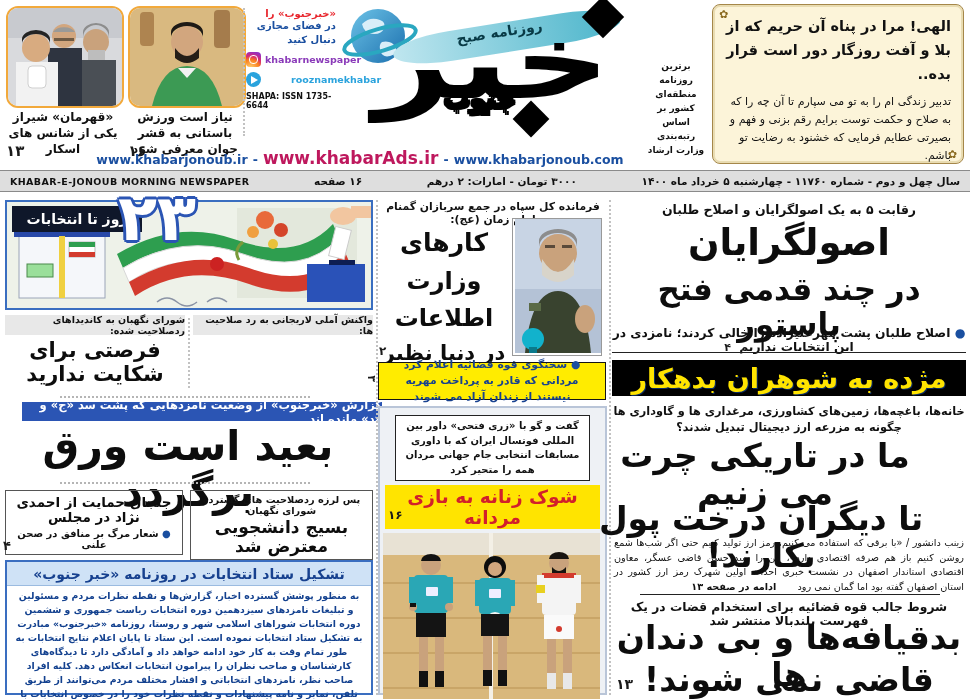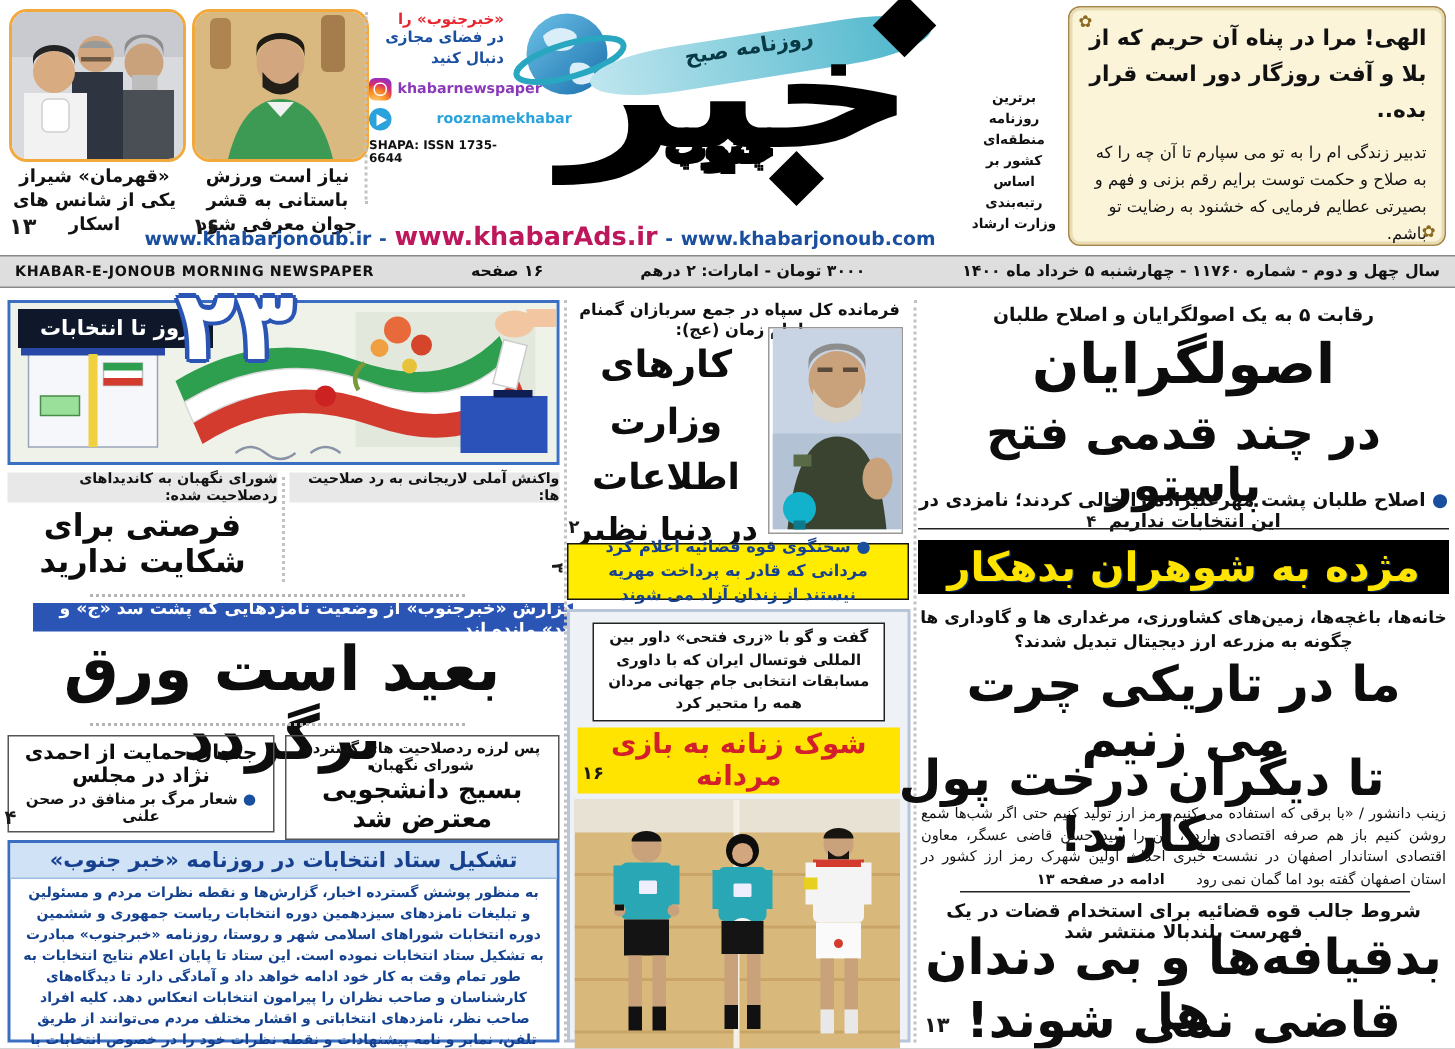--- a/index.html
+++ b/index.html
@@ -329,21 +329,21 @@
   <div class="abs" style="left:612px;top:352px;width:354px;border-top:1.5px solid #222;"></div>
 
   <div class="abs" style="left:612px;top:360px;width:354px;height:36px;background:#000000;display:flex;align-items:center;justify-content:center;">
     <span class="band3d" style="font-size:27px;letter-spacing:-1px;">مژده به شوهران بدهکار</span>
   </div>
 
   <div class="abs c" style="left:612px;top:404px;width:354px;font-size:11.3px;font-weight:900;line-height:1.45;">
     <div>خانه‌ها، باغچه‌ها، زمین‌های کشاورزی، مرغداری ها و گاوداری ها</div>
     <div>چگونه به مزرعه ارز دیجیتال تبدیل شدند؟</div>
   </div>
-  <div class="abs hl" style="left:612px;top:438px;width:354px;font-size:33px;">ما در تاریکی چرت می زنیم</div>
+  <div class="abs hl" style="left:588px;top:438px;width:354px;font-size:33px;">ما در تاریکی چرت می زنیم</div>
   <div class="abs hl" style="left:584px;top:486px;width:354px;font-size:33px;margin-top:15px;">تا دیگران درخت پول بکارند!</div>
   <div class="abs" style="left:614px;top:536px;width:350px;font-size:9.7px;line-height:1.5;text-align:justify;">
     <span>زینب دانشور / «با برقی که استفاده می کنیم، رمز ارز تولید کنیم حتی اگر شب‌ها شمع روشن کنیم باز هم صرفه اقتصادی دارد»، این را سید حسن قاضی عسگر، معاون اقتصادی استاندار اصفهان در نشست خبری احداث اولین شهرک رمز ارز کشور در استان اصفهان گفته بود اما گمان نمی رود</span>
     <span class="b" style="margin-right:18px;">ادامه در صفحه ۱۳</span>
   </div>
   <div class="abs" style="left:640px;top:594px;width:300px;border-top:1.5px solid #222;"></div>
 
   <div class="abs c" style="left:612px;top:600px;width:354px;font-size:12.3px;font-weight:900;">شروط جالب قوه قضائیه برای استخدام قضات در یک فهرست بلندبالا منتشر شد</div>
   <div class="abs hl" style="left:612px;top:620px;width:354px;font-size:33px;">بدقیافه‌ها و بی دندان ها</div>
   <div class="abs hl" style="left:612px;top:662px;width:354px;font-size:33px;">قاضی نمی شوند!</div>

